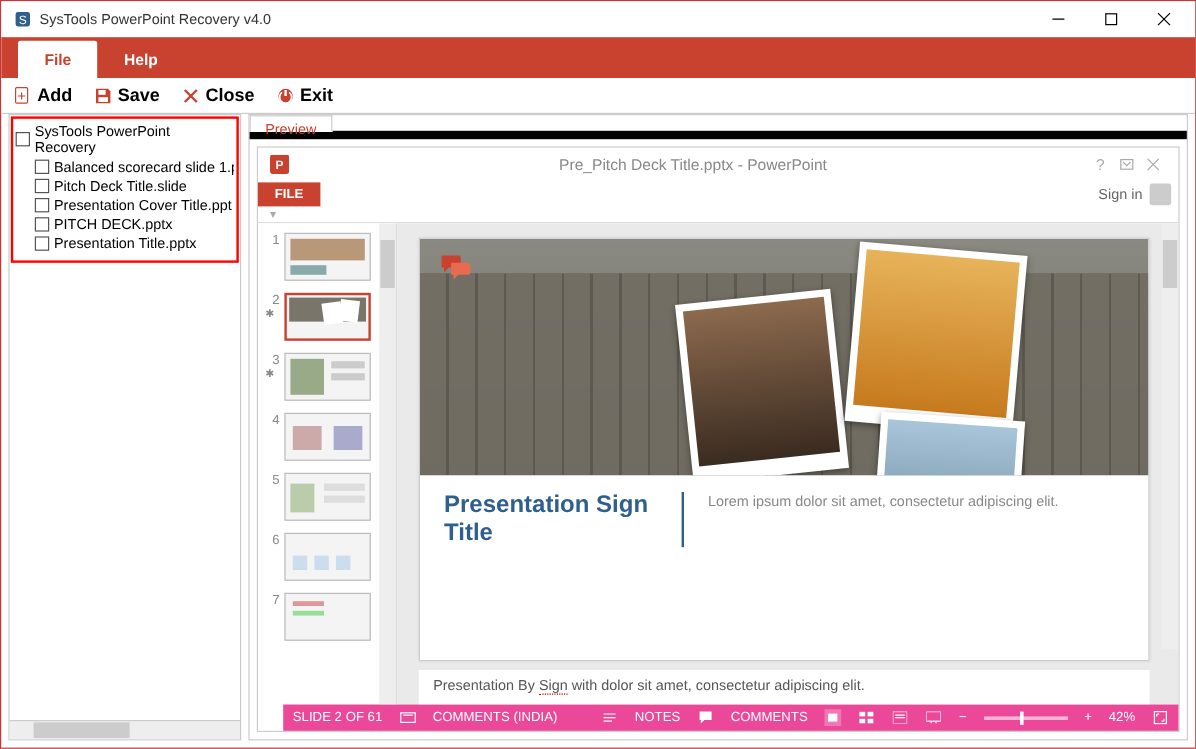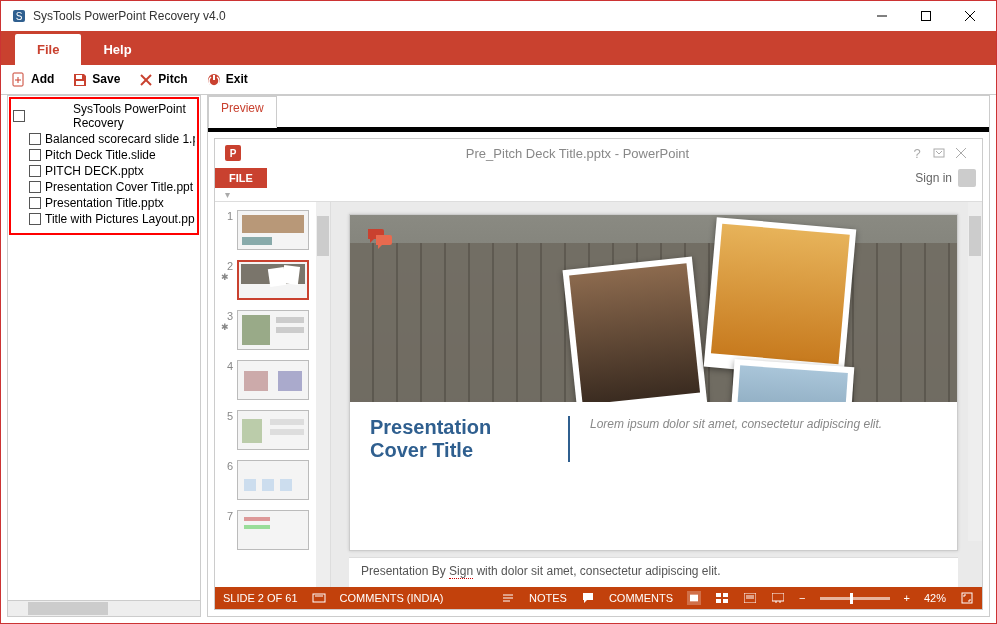--- a/index.html
+++ b/index.html
@@ -12,35 +12,35 @@
 .titlebar .win-controls { display: flex; }
 .titlebar .win-btn { width: 44px; height: 30px; display: flex; align-items: center; justify-content: center; font-size: 14px; }
 
 
 .menubar { height: 34px; background: #c9412f; display: flex; align-items: flex-end; padding-left: 14px; }
 .menubar .tab { padding: 8px 22px; font-size: 13px; color: #fff; font-weight: 600; }
 .menubar .tab.active { background: #fff; color: #c9412f; border-radius: 2px 2px 0 0; }
 
 
 .toolbar { height: 30px; background: #fff; border-bottom: 1px solid #ccc; display: flex; align-items: center; padding: 0 10px; gap: 18px; }
-.tool-btn { display: flex; gap: 4px; font-size: 12px; font-weight: 600; color: #000; }
+.tool-btn { display: flex; align-items: center; gap: 4px; font-size: 15px; font-weight: 600; color: #000; }
 .tool-btn svg, .tool-btn .ico { width: 16px; height: 16px; }
 
 
 .main { position: absolute; top: 94px; left: 6px; right: 6px; bottom: 6px; display: flex; gap: 6px; }
 .left-pane { width: 194px; border: 1px solid #ccc; background: #fff; display: flex; flex-direction: column; }
 .tree-box { border: 2px solid red; margin: 1px; padding: 2px 2px 6px 2px; }
-.tree-root { display: flex; align-items: center; font-size: 12px; color: #000; padding: 1px 0; gap: 44px; }
+.tree-root { display: flex; align-items: center; font-size: 12px; color: #000; padding: 1px 0; }
 .tree-item { display: flex; align-items: center; font-size: 12px; color: #000; padding: 1px 0 1px 16px; white-space: nowrap; overflow: hidden; }
 .chk { width: 12px; height: 12px; border: 1px solid #555; margin-right: 4px; flex-shrink: 0; }
 .left-scroll { margin-top: auto; height: 16px; background: #eee; border-top: 1px solid #ccc; position: relative; }
 .left-scroll .thumb { position: absolute; left: 20px; width: 80px; top: 1px; bottom: 1px; background: #ccc; }
 
 .right-pane { flex: 1; border: 1px solid #ccc; background: #fff; display: flex; flex-direction: column; }
-.preview-tabs { height: 36px; border-bottom: 5px solid #000000; display: flex; }
+.preview-tabs { height: 20px; border-bottom: 7px solid #000000; display: flex; }
 .preview-tabs .ptab { padding: 4px 12px; font-size: 12px; color: #c9412f; border: 1px solid #ccc; border-bottom: 1px solid #fff; margin-bottom: -1px; background:#fff; }
 
 .ppt-frame { flex: 1; margin: 6px; border: 1px solid #ccc; display: flex; flex-direction: column; background: #fff; }
 .ppt-title { height: 28px; display: flex; align-items: center; padding: 0 10px; color: #888; font-size: 13px; }
 .ppt-title .ppt-icon { width: 16px; height: 16px; margin-right: 8px; }
 .ppt-title .doc-title { flex: 1; text-align: center; }
 .ppt-title .wbtn { width: 22px; text-align: center; color: #aaa; font-size: 13px; }
 .ppt-ribbon { height: 22px; display: flex; align-items: center; }
 .ppt-ribbon .file-btn { background: #c9412f; color: #fff; font-size: 11px; font-weight: 600; padding: 4px 14px; }
 .ppt-ribbon .signin { margin-left: auto; color: #666; font-size: 12px; margin-right: 6px; }
@@ -69,25 +69,25 @@
 .photo { position: absolute; background: #fff; padding: 6px 6px 14px 6px; box-shadow: 0 2px 6px rgba(0,0,0,.4); }
 .photo .img { width: 100%; height: 100%; background: #777; }
 .p1 { left: 220px; top: 48px; width: 130px; height: 150px; transform: rotate(-6deg); }
 .p1 .img{background:linear-gradient(#8c6a4e,#3a2b20);}
 .p2 { left: 360px; top: 8px; width: 140px; height: 150px; transform: rotate(5deg); }
 .p2 .img{background:linear-gradient(#e7b35a,#c77a1e);}
 .p3 { left: 380px; top: 148px; width: 120px; height: 128px; transform: rotate(4deg); }
 .p3 .img{background:linear-gradient(#a9c5d9,#6a8aa0);}
 .title-row { flex: .9; display: flex; padding: 14px 20px; gap: 20px; align-items: flex-start; }
 .title-row .pt { color: #2f5f8f; font-weight: 700; font-size: 20px; max-width: 200px; border-right: 2px solid #2f5f8f; padding-right: 18px; }
-.title-row .lorem { color: #888; font-size: 12px; line-height: 1.4; font-style: italic; }
+.title-row .lorem { color: #888; font-size: 12px; line-height: 1.4; }
 .notes { height: 30px; border-top: 1px solid #ddd; background:#fff; font-size: 12px; color: #555; padding: 6px 12px; margin: 0 24px 0 18px; }
 .lorem-underline { border-bottom: 1px dotted #c00; }
 
-.ppt-status { height: 22px; background: #c2410c; color: #fff; font-size: 11px; display: flex; align-items: center; padding: 0 8px; gap: 14px; }
+.ppt-status { height: 22px; background: #ec4899; color: #fff; font-size: 11px; display: flex; align-items: center; padding: 0 8px; gap: 14px; margin-left: 21px; }
 .ppt-status .sp { flex: 1; }
 .ppt-status .ico { width: 14px; height: 14px; display:inline-flex; align-items:center; justify-content:center; }
 .zoom-slider { width: 70px; height: 3px; background: rgba(255,255,255,.6); position: relative; }
 .zoom-slider .k { position: absolute; left: 30px; top: -4px; width: 3px; height: 11px; background: #fff; }
 
 
 .tmini { position:absolute; }
 </style>
 </head>
 <body>
@@ -140,21 +140,21 @@
         <rect x="4" y="3" width="6" height="4" fill="#fff"></rect>
         <rect x="4" y="9" width="8" height="4" fill="#fff"></rect>
       </svg>
     <span>Save</span>
   </div>
   <div class="tool-btn">
     <svg viewBox="0 0 16 16">
         <line x1="3" y1="3" x2="13" y2="13" stroke="#c9412f" stroke-width="2"></line>
         <line x1="13" y1="3" x2="3" y2="13" stroke="#c9412f" stroke-width="2"></line>
       </svg>
-    <span>Pitch</span>
+    <span>Close</span>
   </div>
   <div class="tool-btn">
     <svg viewBox="0 0 16 16">
         <circle cx="8" cy="8" r="6" fill="#c9412f"></circle>
         <line x1="8" y1="3" x2="8" y2="8" stroke="#fff" stroke-width="2"></line>
         <path d="M5 5a5 5 0 1 0 6 0" fill="none" stroke="#fff" stroke-width="1.5"></path>
       </svg>
     <span>Exit</span>
   </div>
 </div>
@@ -170,33 +170,29 @@
       <div class="tree-item">
           <span class="chk"></span>
           <span>Balanced scorecard slide 1.p</span>
         </div>
       <div class="tree-item">
           <span class="chk"></span>
           <span>Pitch Deck Title.slide</span>
         </div>
       <div class="tree-item">
           <span class="chk"></span>
-          <span>PITCH DECK.pptx</span>
+          <span>Presentation Cover Title.ppt</span>
         </div>
       <div class="tree-item">
           <span class="chk"></span>
-          <span>Presentation Cover Title.ppt</span>
+          <span>PITCH DECK.pptx</span>
         </div>
       <div class="tree-item">
           <span class="chk"></span>
           <span>Presentation Title.pptx</span>
-        </div>
-      <div class="tree-item">
-          <span class="chk"></span>
-          <span>Title with Pictures Layout.pp</span>
         </div>
     </div>
     <div class="left-scroll">
         <div class="thumb"></div>
       </div>
   </div>
 
   <div class="right-pane">
     <div class="preview-tabs">
       <div class="ptab">Preview</div>
@@ -322,21 +318,21 @@
                   <div class="img"></div>
                 </div>
               <div class="photo p2">
                   <div class="img"></div>
                 </div>
               <div class="photo p3">
                   <div class="img"></div>
                 </div>
             </div>
             <div class="title-row">
-              <div class="pt">Presentation Cover Title</div>
+              <div class="pt">Presentation Sign Title</div>
               <div class="lorem">Lorem ipsum dolor sit amet, consectetur adipiscing elit.</div>
             </div>
           </div>
           <div class="notes">
             <span>Presentation By </span><span class="lorem-underline">Sign</span><span> with dolor sit amet, consectetur adipiscing elit.</span>
           </div>
           <div class="slide-scroll-v">
               <div class="st"></div>
             </div>
         </div>

